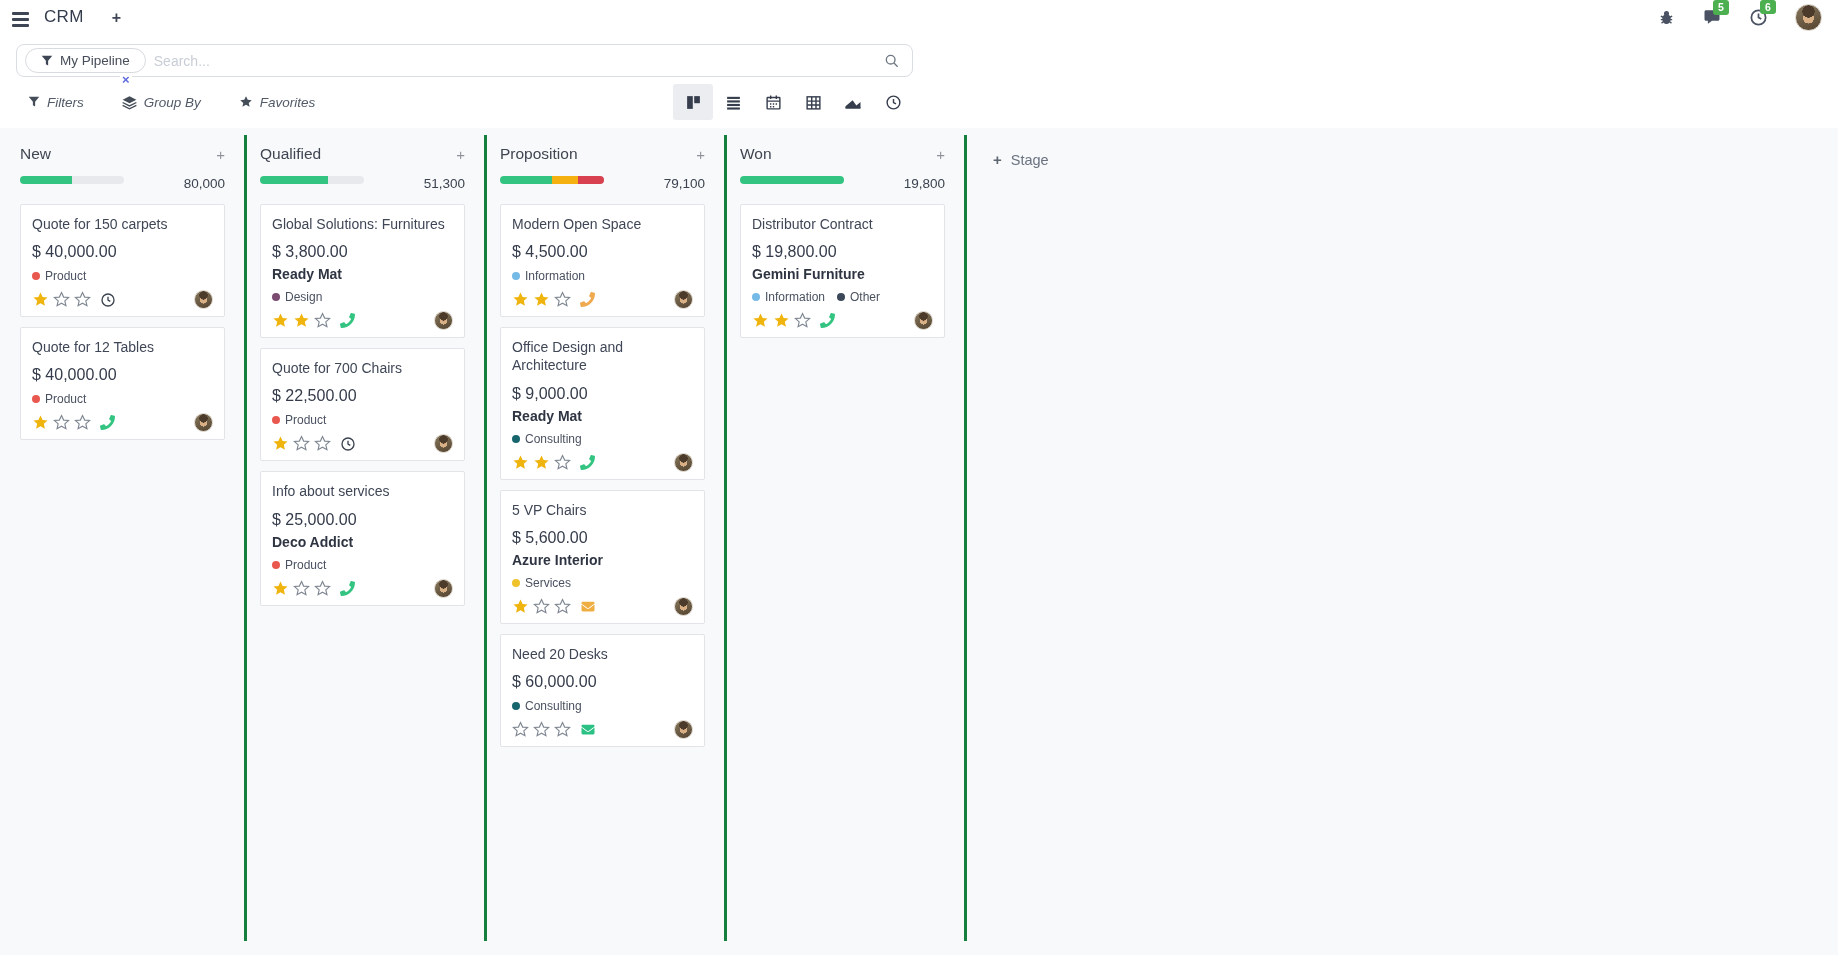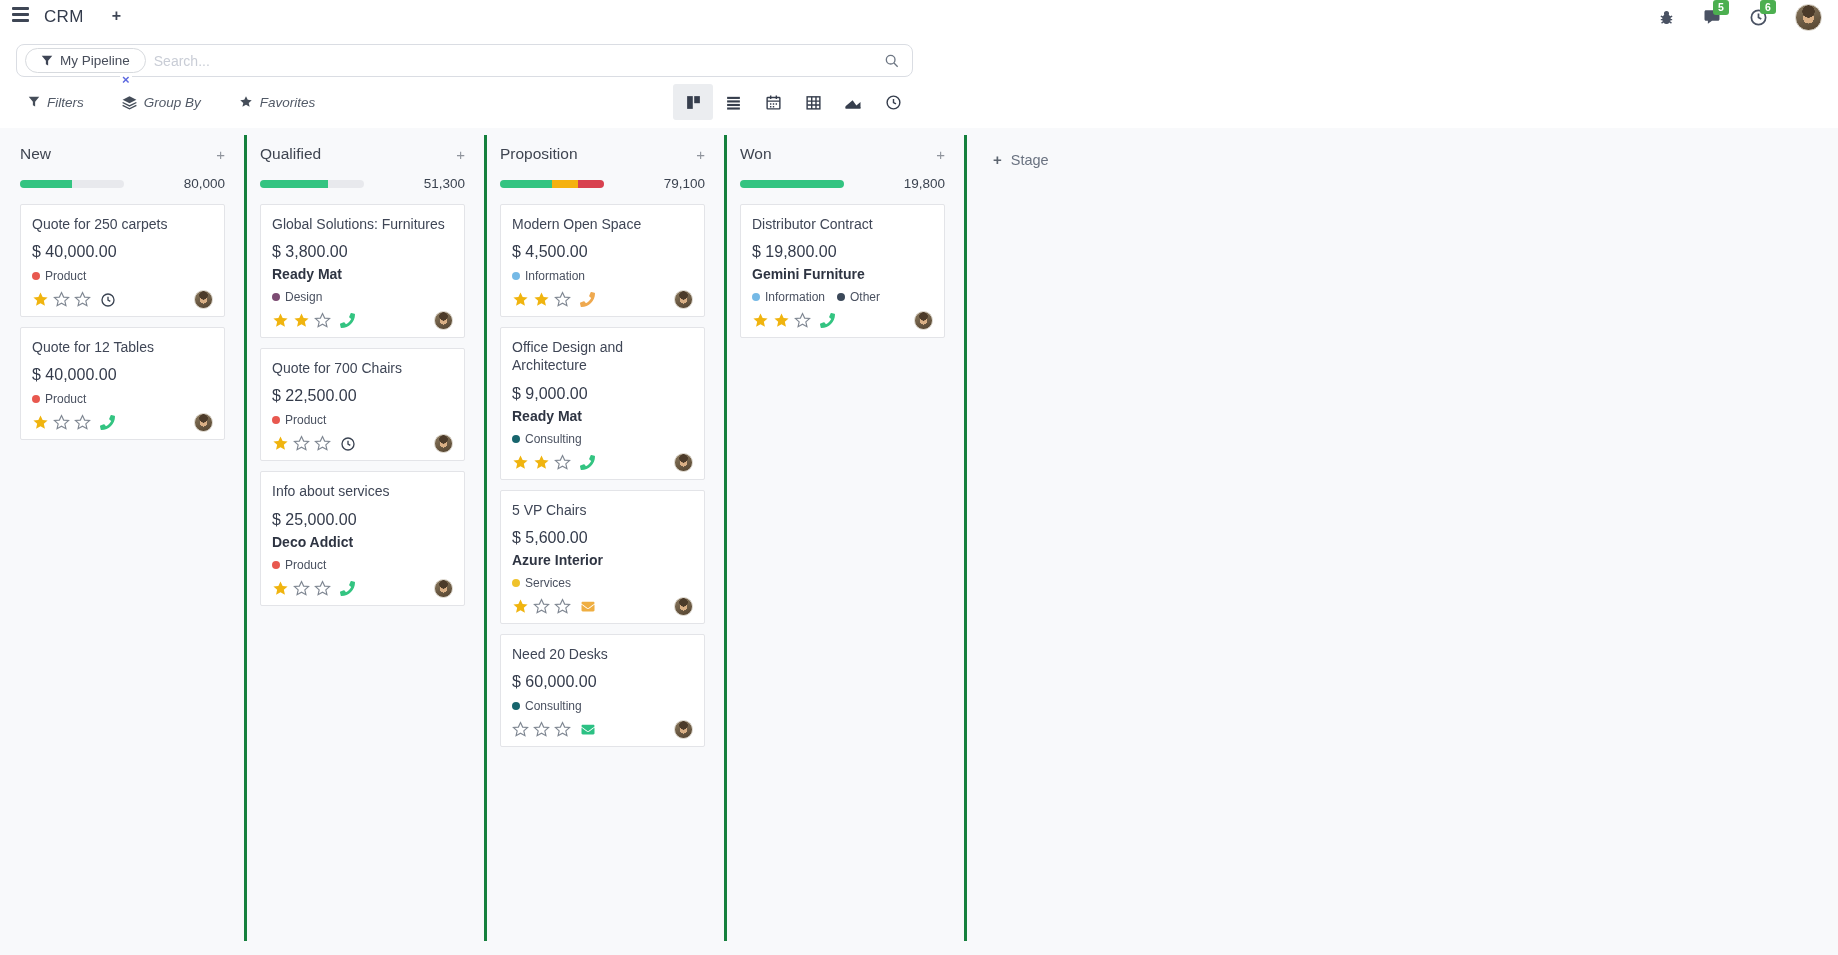--- a/index.html
+++ b/index.html
@@ -1,21 +1,21 @@
 <!DOCTYPE html>
 <html><head>
 <meta charset="utf-8">
 <style>
   * { box-sizing: border-box; margin: 0; padding: 0; }
   html,body { width: 1838px; height: 955px; overflow: hidden; }
   body { font-family: "Liberation Sans", sans-serif; background: #f8f9fb; color: #3b4250; }
 
   
   .navbar { height: 34px; background: #fff; display: flex; align-items: center; padding: 0 16px 0 12px; }
-  .nav-left { display: flex; align-items: flex-start; }
+  .nav-left { display: flex; align-items: flex-end; }
   .hamburger { display: flex; flex-direction: column; gap: 3px; cursor: pointer; }
   .hamburger span { width: 17px; height: 3px; background: #3e4655; border-radius: 1px; }
   .nav-app { margin-left: 15px; font-size: 17px; color: #333b4c; letter-spacing: .3px; }
   .nav-plus { margin-left: 28px; color: #3e4655; font-size: 16px; font-weight: bold; cursor: pointer; }
   .nav-right { margin-left: auto; display: flex; align-items: center; gap: 27px; }
   .nav-ico { position: relative; cursor: pointer; display: flex; align-items: center; }
   .badge { position: absolute; top: -8px; left: 11px; background: #4caf50; color: #fff;
            font-size: 10.5px; font-weight: bold; line-height: 1; padding: 2px 5px; border-radius: 3px; }
   .avatar { border-radius: 50%;
     background:
@@ -55,21 +55,21 @@
   .vs-btn { width: 40px; height: 36px; display: flex; align-items: center; justify-content: center;
             background: none; border: none; cursor: pointer; border-radius: 3px; }
   .vs-btn.active { background: #ebedf0; }
 
   
   .board { display: flex; align-items: flex-start; padding: 7px 0 0 7px; height: 813px; background: #f8f9fb; }
   .kcolumn { width: 240px; padding: 10px 19px 10px 13px; border-right: 3px solid #15803d; height: 100%; }
   .khead { display: flex; align-items: center; }
   .ktitle { font-size: 15.5px; color: #3f4551; }
   .kplus { margin-left: auto; color: #8f949c; font-size: 15px; cursor: pointer; }
-  .kprogress { display: flex; align-items: center; margin-top: 13px; }
+  .kprogress { display: flex; align-items: flex-start; margin-top: 13px; }
   .pbar { width: 104px; height: 8px; border-radius: 5px; background: #e8e9ed; overflow: hidden;
           display: flex; cursor: pointer; }
   .pseg { height: 100%; }
   .ptotal { margin-left: auto; font-size: 13.5px; color: #3b4350; }
   .cards { margin-top: 13px; }
   .kcard { background: #fff; border: 1px solid #e3e4e8; border-radius: 2px; padding: 10px 11px 7px;
            margin-bottom: 10px; cursor: pointer; }
   .kc-title { font-size: 14px; color: #3f4656; line-height: 1.3; }
   .kc-amount { margin-top: 10px; font-size: 16px; color: #343b4b; }
   .kc-partner { margin-top: 5px; font-size: 14px; color: #2e3442; font-weight: bold; }
@@ -213,21 +213,21 @@
       <span class="kplus">+</span>
     </div>
     <div class="kprogress">
       <div class="pbar">
           <div class="pseg" style="width:50%;background:#33c481"></div>
         </div>
       <div class="ptotal">80,000</div>
     </div>
     <div class="cards">
         <div class="kcard">
-      <div class="kc-title">Quote for 250 carpets</div>
+      <div class="kc-title">Quote for 150 carpets</div>
       <div class="kc-amount">$ 40,000.00</div>
 
       <div class="kc-tags">
             <span class="ktag">
               <i class="kdot" style="background:#e8584f"></i>
               <span>Product</span>
             </span>
           </div>
       <div class="kc-foot">
         <span class="stars">

